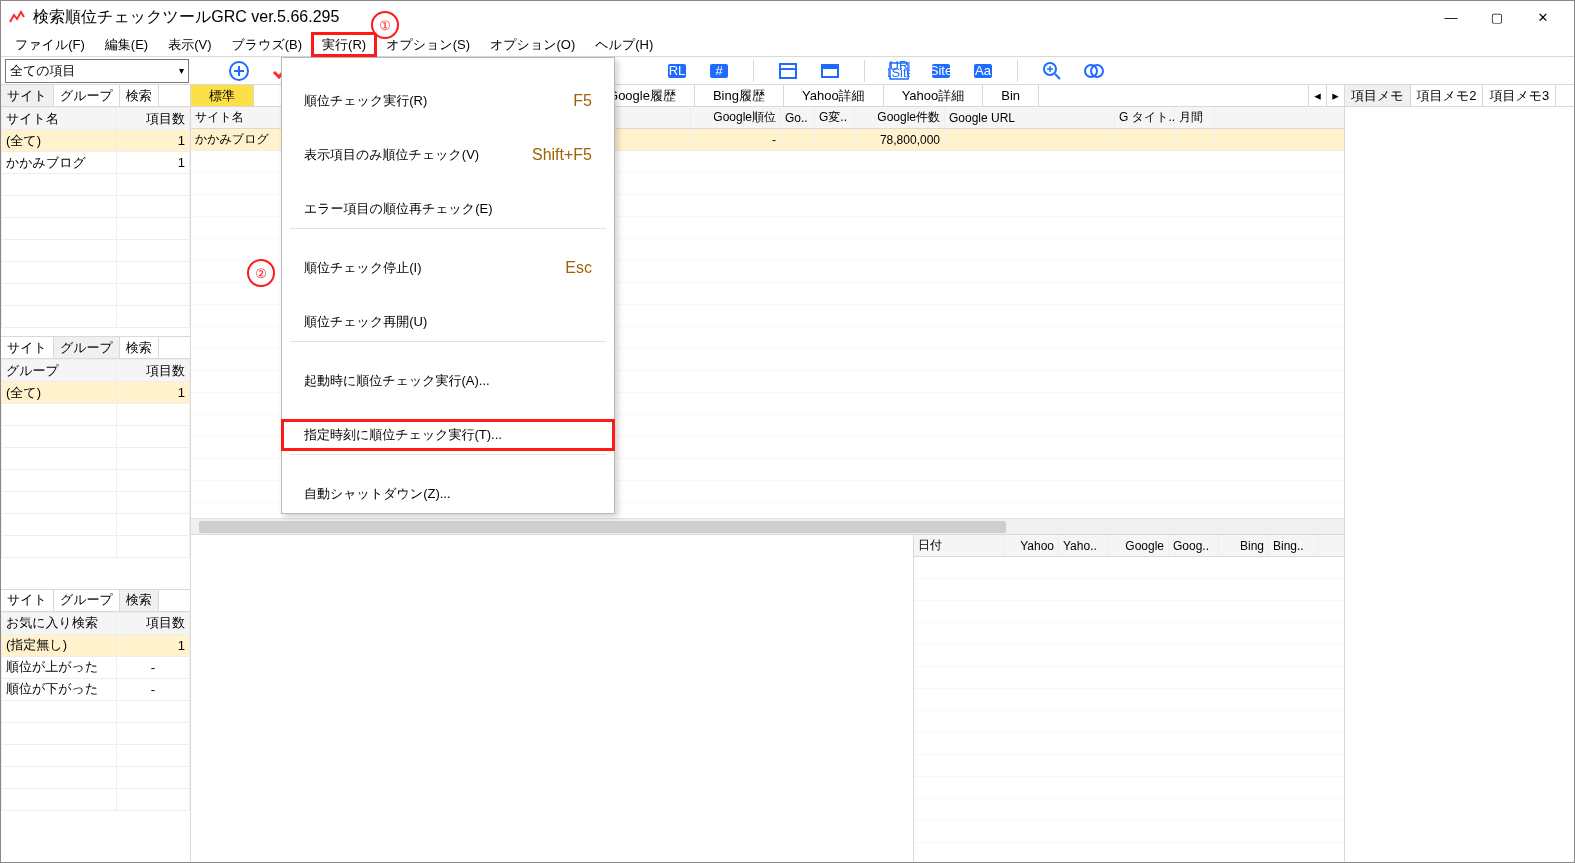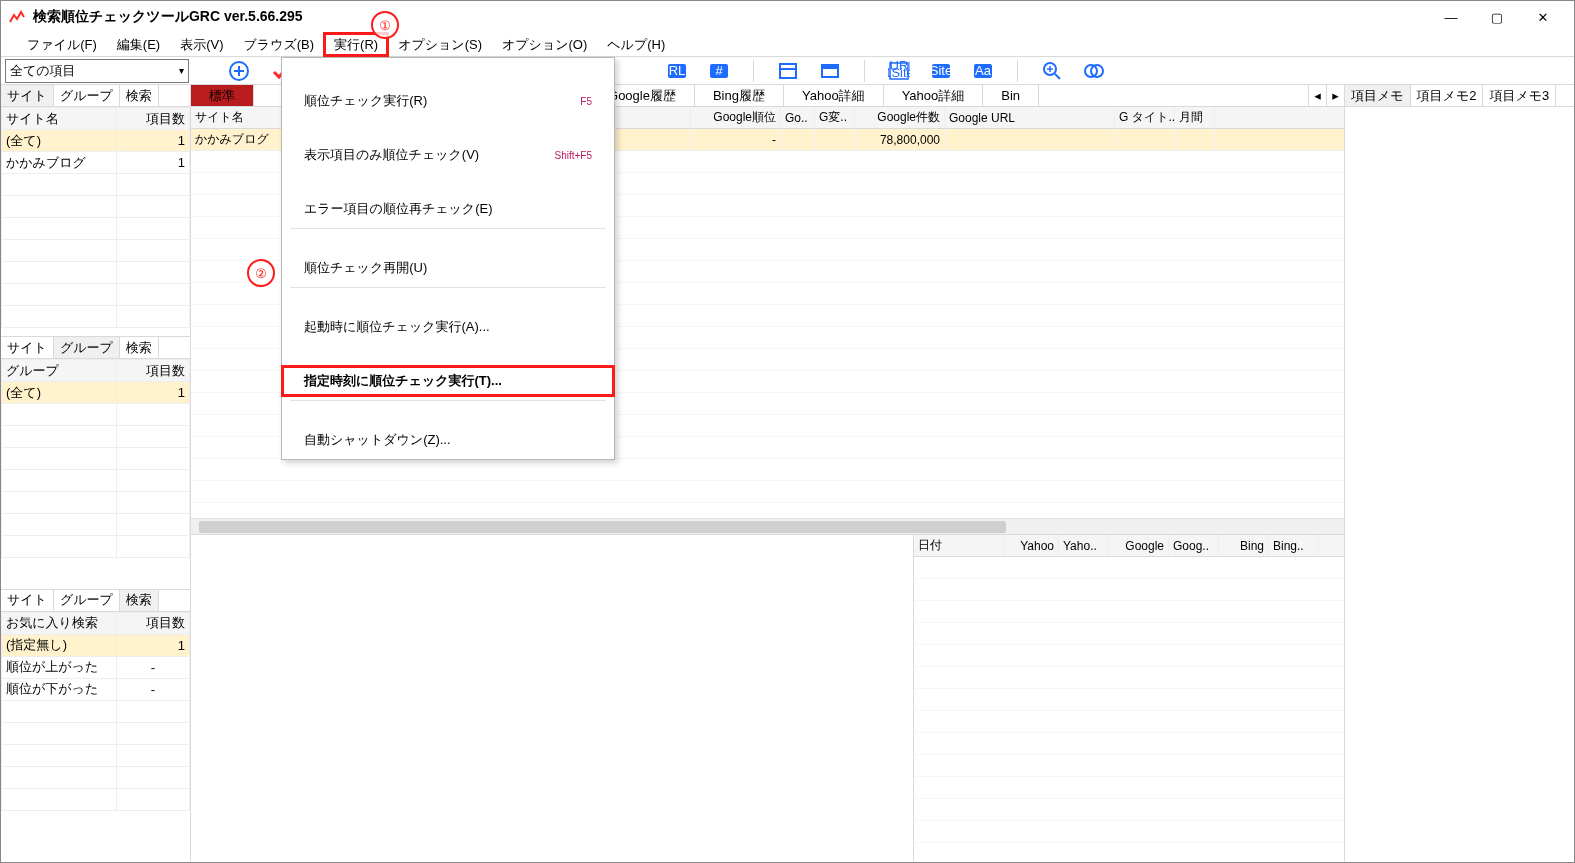--- a/index.html
+++ b/index.html
@@ -2,25 +2,25 @@
 <html><head>
 <meta charset="utf-8">
 <style>
 * { box-sizing: border-box; margin:0; padding:0; font-family:"Meiryo","Yu Gothic UI","Segoe UI",sans-serif; font-size:13px; }
 body { background:#fff; width:1575px; height:863px; overflow:hidden; border:1px solid #888; position:relative; }
 
 
 .titlebar { height:32px; display:flex; align-items:center; padding:0 8px; }
 .titlebar .app-icon { width:16px; height:16px; margin-right:8px; position:relative; }
 .titlebar .app-icon svg { width:16px; height:16px; }
-.titlebar .title-text { flex:1; font-size:14px;font-weight:bold; }
+.titlebar .title-text { flex:1; font-size:16px; }
 .win-btn { width:46px; height:32px; display:flex; align-items:center; justify-content:center; font-size:14px; }
 
 
-.menubar { height:24px; display:flex; align-items:stretch; border-bottom:1px solid #d9d9d9; padding-left:16px; }
+.menubar { height:24px; display:flex; align-items:stretch; border-bottom:1px solid #d9d9d9; padding-left:4px; }
 .menubar .menu-item { padding:0 10px; display:flex; align-items:center; cursor:default; }
 .menubar .menu-item.highlighted { outline:3px solid #ff1a1a; outline-offset:-2px; }
 
 
 .circle-num { position:absolute; width:28px; height:28px; border:2px solid #ff1a1a; border-radius:50%; display:flex; align-items:center; justify-content:center; color:#ff1a1a; font-size:18px; font-weight:400; background:rgba(255,255,255,.8); z-index:50; }
 
 
 .toolbar { height:28px; display:flex; align-items:center; padding:2px 4px; gap:14px; border-bottom:1px solid #d9d9d9; }
 .toolbar .combo { width:184px; height:24px; border:1px solid #7a7a7a; display:flex; align-items:center; padding:0 4px; justify-content:space-between; font-size:13px; }
 .toolbar .combo .chev { font-size:10px; }
@@ -44,39 +44,39 @@
 .grid th, .grid td { border:1px solid #eee; height:22px; padding:0 4px; text-align:left; overflow:hidden; white-space:nowrap; text-overflow:ellipsis; }
 .grid th { background:#f5f5f5; position:sticky; top:0; font-weight:normal; }
 .grid tr.sel td { background:#fff2cc; }
 .grid td.num, .grid th.num { text-align:right; }
 .grid td.ctr { text-align:center; }
 .spacer-row td { height:22px; }
 
 
 .main-tabs { height:22px; display:flex; border-bottom:1px solid #d9d9d9; overflow:hidden; position:relative;}
 .main-tabs .mtab { padding:0 18px; display:flex; align-items:center; font-size:12px; border-right:1px solid #d9d9d9; cursor:default; white-space:nowrap;}
-.main-tabs .mtab.sel { background:#b91c1c; }
+.main-tabs .mtab.sel { background:#fde047; }
 .main-tabs .scrollers { margin-left:auto; display:flex; }
 .main-tabs .scrollers div { width:18px; display:flex; align-items:center; justify-content:center; border-left:1px solid #d9d9d9; }
 
 
 .main-headers { height:22px; display:flex; border-bottom:1px solid #d9d9d9; background:#f5f5f5; overflow:hidden;}
 .main-headers div { border-right:1px solid #eee; padding:0 4px; display:flex; align-items:center; font-size:12px; overflow:hidden; white-space:nowrap; }
 .main-data-row { height:22px; display:flex; border-bottom:1px solid #eee; }
 .main-data-row div { border-right:1px solid #f3f3f3; padding:0 4px; display:flex; align-items:center; font-size:12px; overflow:hidden; white-space:nowrap;}
 .main-body { flex:1; overflow:auto; position:relative; background:
   repeating-linear-gradient(#fff,#fff 21px,#f7f7f7 21px,#f7f7f7 22px);}
 
 
 .dropdown { position:absolute; left:280px; top:56px; width:334px; background:#fff; border:1px solid #b8b8b8; box-shadow:3px 3px 6px rgba(0,0,0,.18); z-index:40; padding:4px 0;}
 .dd-item { height:30px; display:flex; align-items:center; padding:0 22px; justify-content:space-between;margin-top:24px; }
 .dd-item .lab { flex:1; }
-.dd-item .sc { color:#be185d; font-size:10px; margin-left:12px;}
+.dd-item .sc { color:#a16207; font-size:16px; margin-left:12px;}
 .dd-sep { height:1px; background:#e1e1e1; margin:4px 8px; }
-.dd-item.boxed { outline:3px solid #ff1a1a; outline-offset:-2px;font-weight:bold; }
+.dd-item.boxed { outline:3px solid #ff1a1a; outline-offset:-2px; }
 
 
 .hscroll { height:16px; background:#f0f0f0; border-top:1px solid #e1e1e1; position:relative;}
 .hscroll .thumb { position:absolute; left:8px; top:2px; height:12px; width:70%; background:#cfcfcf; border-radius:2px;}
 
 
 .bottom-split { height:330px; display:flex; border-top:1px solid #d9d9d9; }
 .bot-left { flex:1; border-right:1px solid #d9d9d9; background:#fff; }
 .bot-right { width:430px; display:flex; flex-direction:column; }
 
@@ -224,20 +224,24 @@
       <span class="sc">F5</span>
     </div>
   <div class="dd-item">
       <span class="lab">表示項目のみ順位チェック(V)</span>
       <span class="sc">Shift+F5</span>
     </div>
   <div class="dd-item">
       <span class="lab">エラー項目の順位再チェック(E)</span>
     </div>
   <div class="dd-sep"></div>
+  <div class="dd-item">
+      <span class="lab">順位チェック停止(I)</span>
+      <span class="sc">Esc</span>
+    </div>
   <div class="dd-item">
       <span class="lab">順位チェック再開(U)</span>
     </div>
   <div class="dd-sep"></div>
   <div class="dd-item">
       <span class="lab">起動時に順位チェック実行(A)...</span>
     </div>
   <div class="dd-item boxed">
       <span class="lab">指定時刻に順位チェック実行(T)...</span>
     </div>

